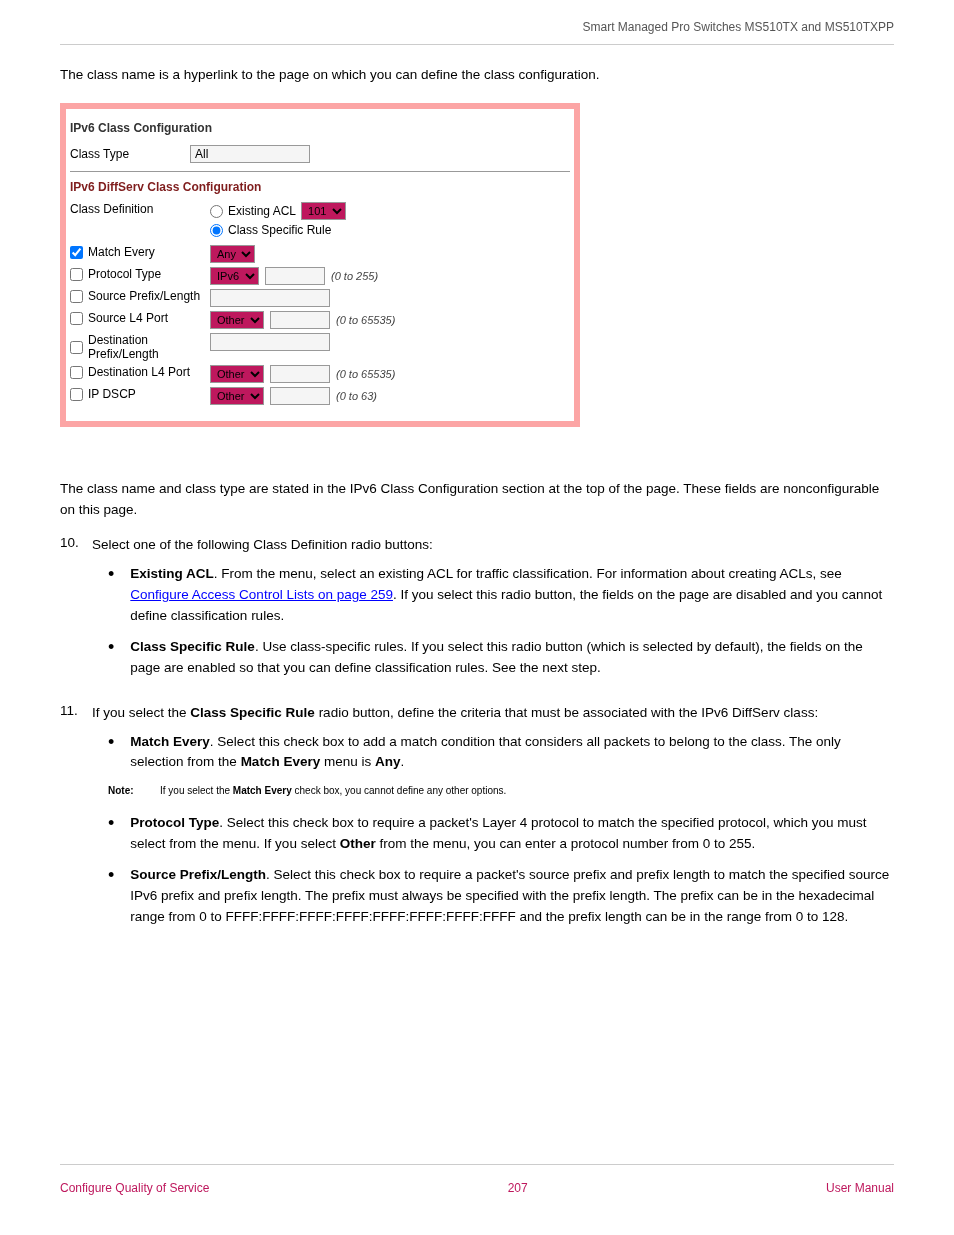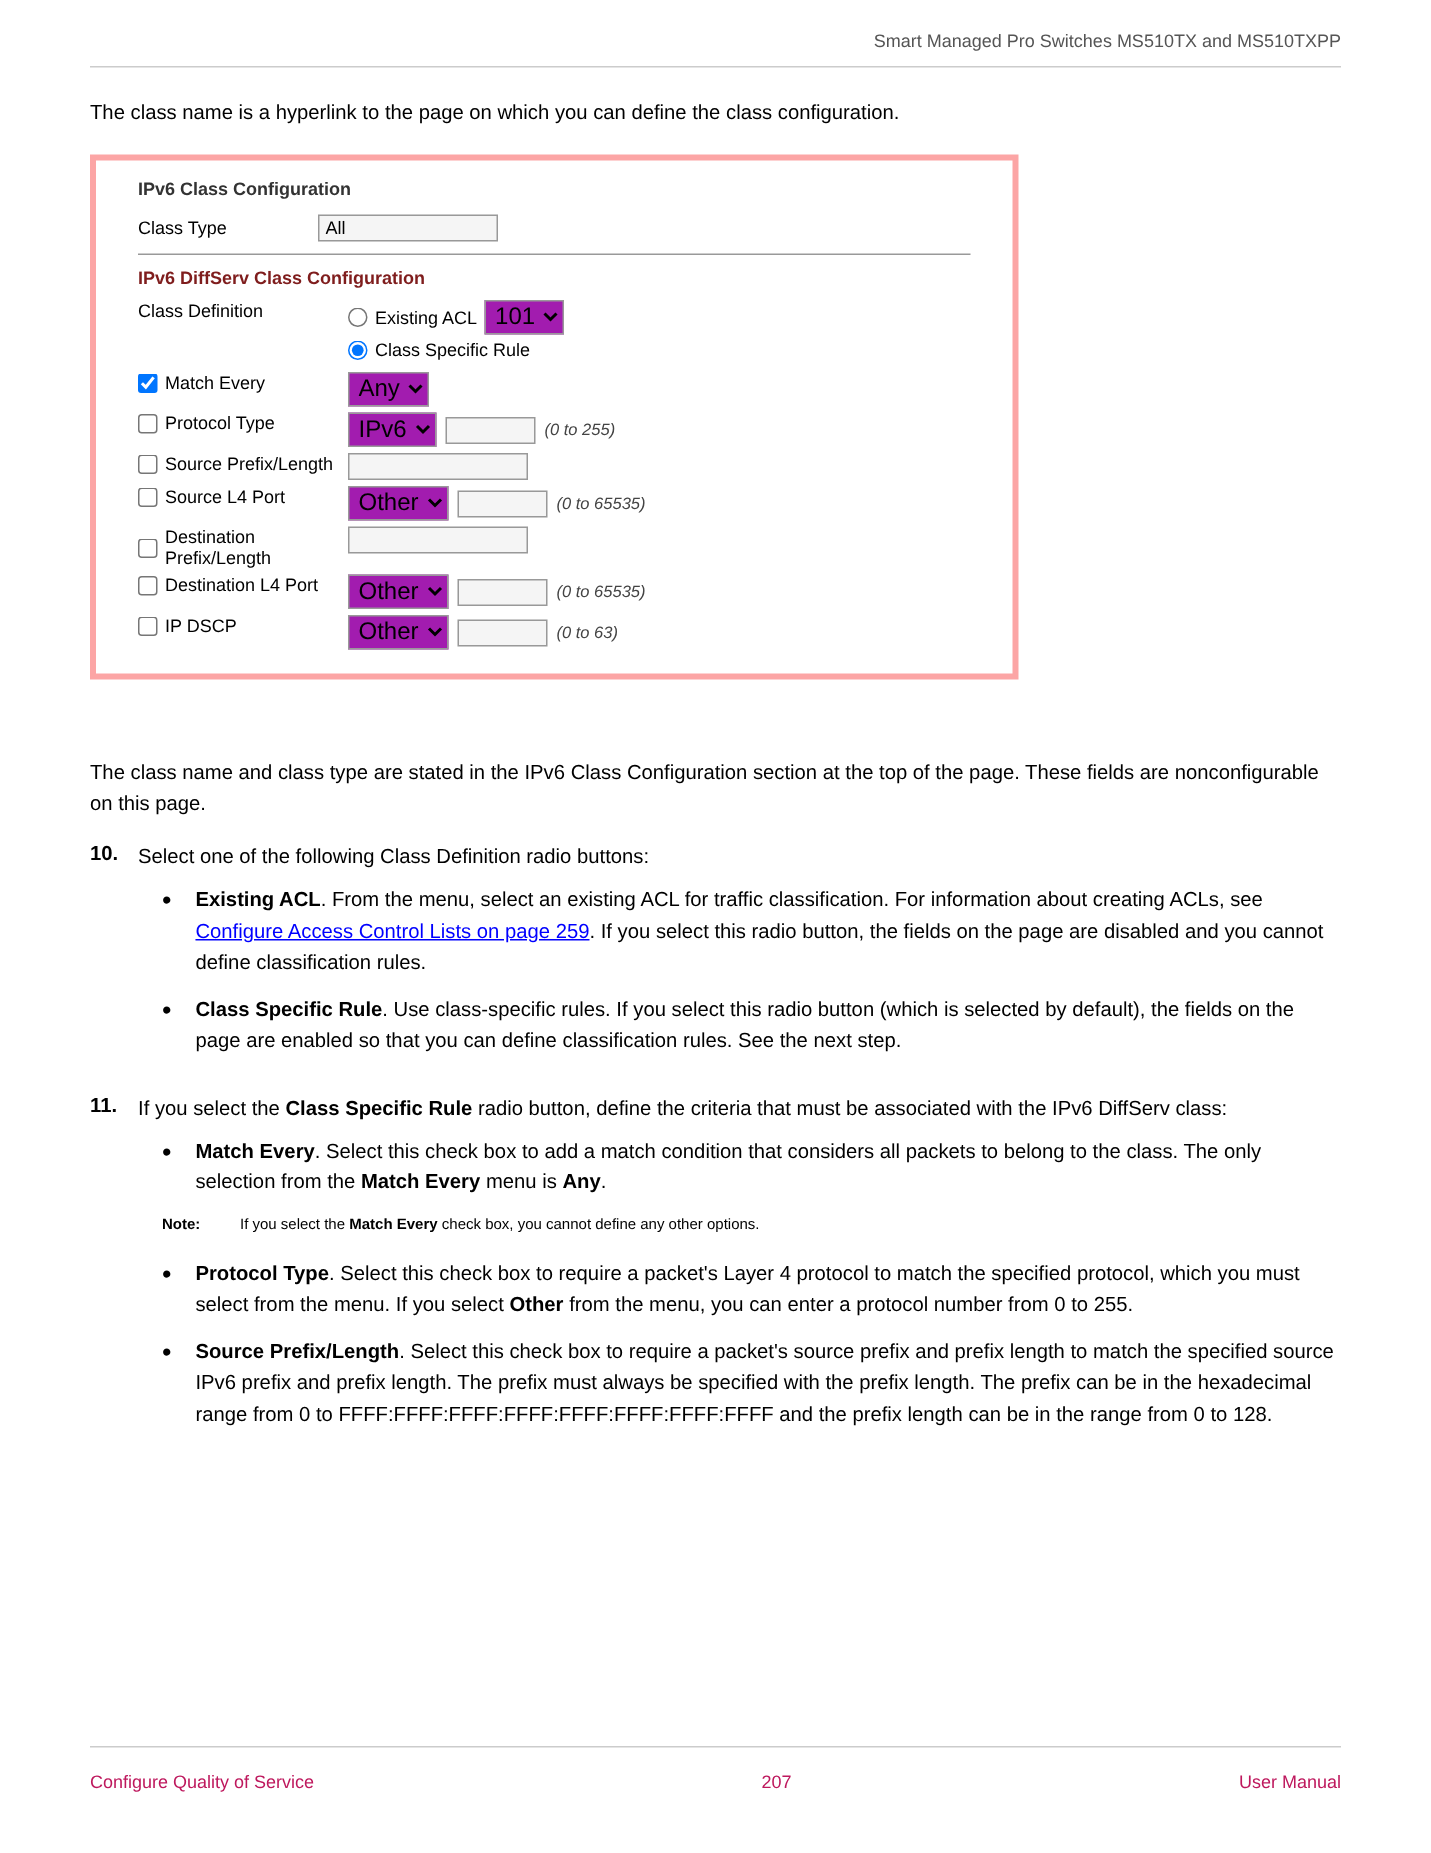--- a/index.html
+++ b/index.html
@@ -27,24 +27,24 @@
       border-bottom: 1px solid #ccc;
       margin-bottom: 20px;
     }
     .intro-text {
       font-size: 13.5px;
       line-height: 1.5;
       margin-bottom: 18px;
     }
     
     .config-box {
-      border: 4px solid #fca5a5;
-      padding: 12px 28px;
+      border: 6px solid #fca5a5;
+      padding: 12px 4px;
       margin-bottom: 20px;
-      width: 619px;
+      width: 520px;
       background: #fff;
     }
     .config-box-title {
       font-size: 12px;
       font-weight: bold;
       margin-bottom: 10px;
       color: #333;
     }
     .config-row {
       display: flex;
@@ -104,24 +104,24 @@
       align-items: center;
       gap: 5px;
       font-size: 12px;
     }
     input[type="radio"], input[type="checkbox"] {
       margin: 0;
       width: 13px;
       height: 13px;
     }
     select {
-      font-size: 16px;
+      font-size: 11px;
       border: 1px solid #999;
       padding: 1px 2px;
-      background: #a21caf;
+      background: #be185d;
     }
     .range-hint {
       font-size: 11px;
       color: #444;
       font-style: italic;
     }
     .short-input {
       border: 1px solid #999;
       width: 60px;
       height: 18px;
@@ -135,21 +135,21 @@
       line-height: 1.55;
       margin-bottom: 14px;
       margin-top: 32px;
     }
     .numbered-item {
       display: flex;
       gap: 8px;
       margin-bottom: 14px;
     }
     .numbered-item .num {
-      font-weight: bold;
+      font-weight: normal;
       font-size: 13.5px;
       min-width: 24px;
     }
     .numbered-item .content {
       font-size: 13.5px;
       line-height: 1.55;
       flex: 1;
     }
     .bullet-list {
       list-style: none;

